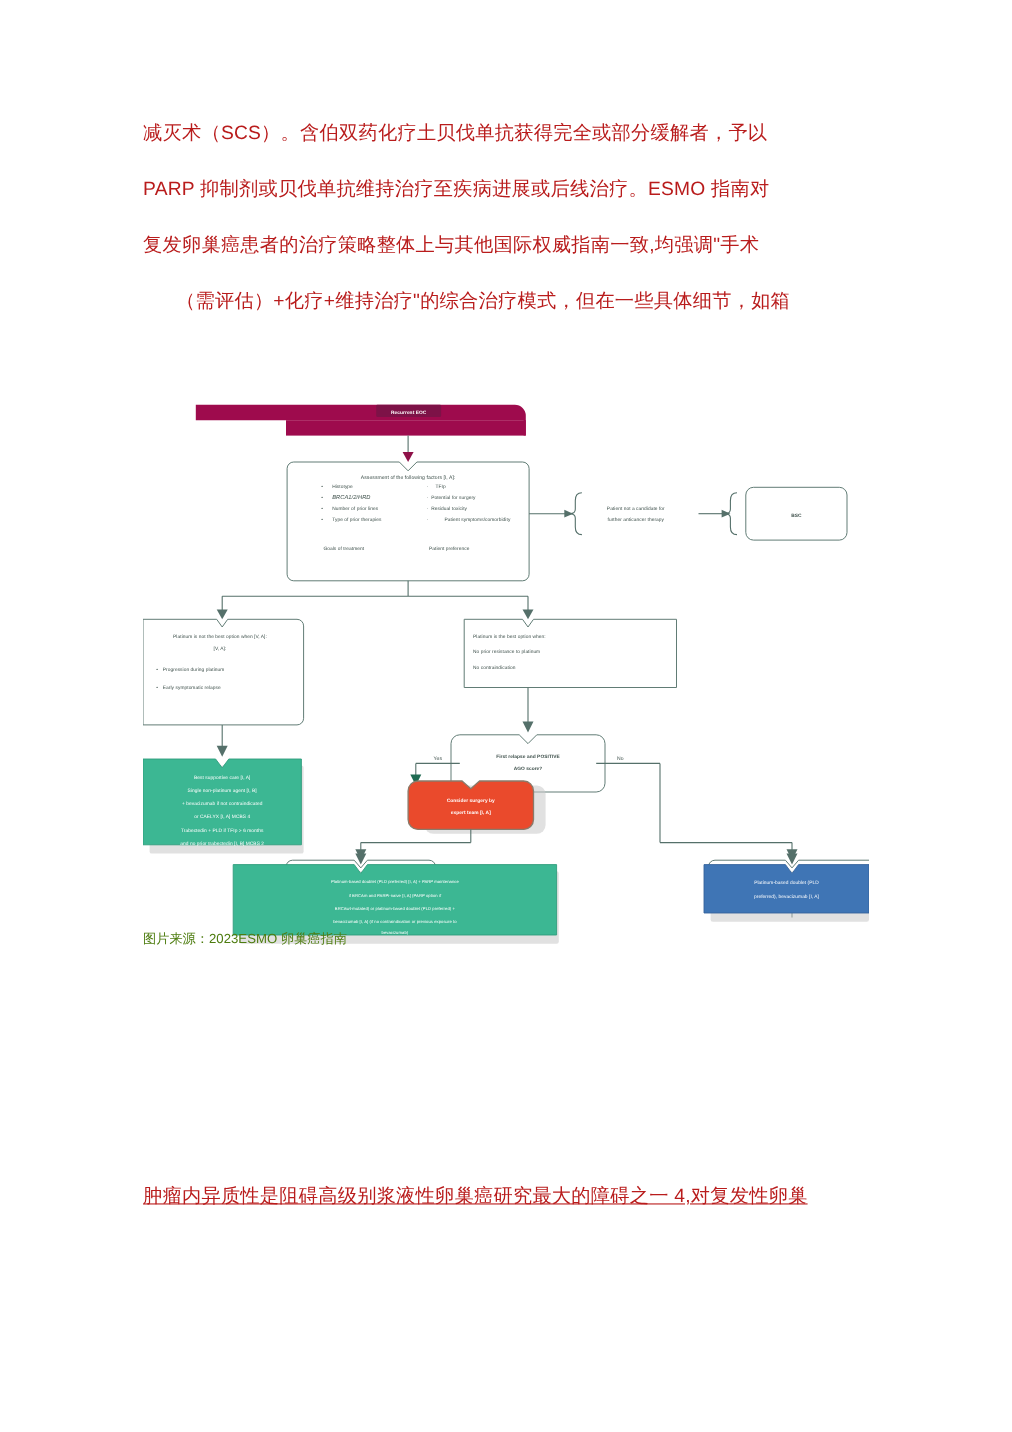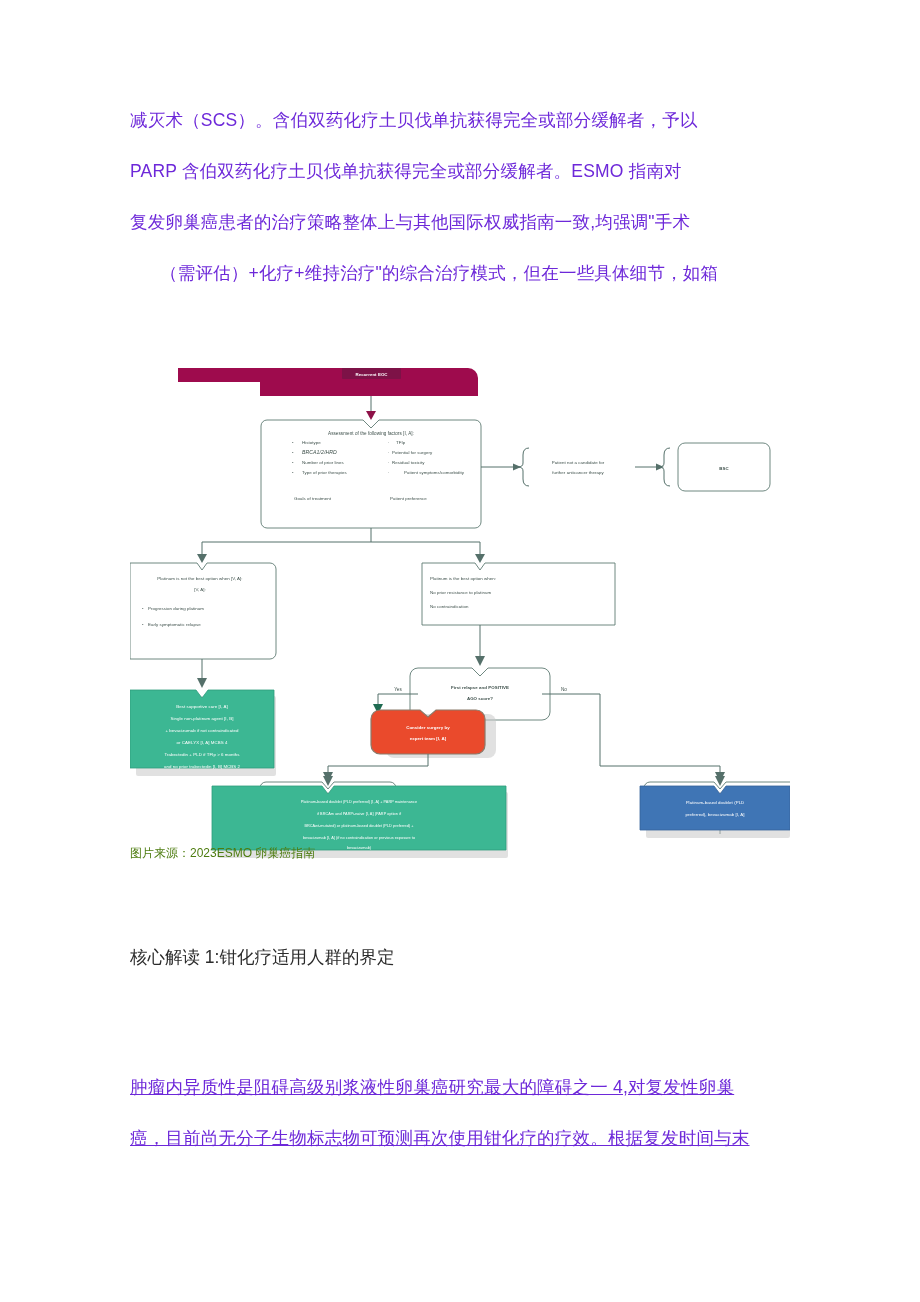--- a/index.html
+++ b/index.html
@@ -13,21 +13,21 @@
     position:relative;
   }
   .page { position:relative; width:920px; height:1302px; }
 
   
   .para {
     position:absolute;
     left:130px; width:710px;
     font-size:17.5px;
     line-height:51px;
-    color:#6d28d9;
+    color:#b91c1c;
     letter-spacing:.2px;
   }
   .para p { margin:0; }
 
   #para-top { top:95px; }
   #para-top p:nth-child(4){ padding-left:30px; }
 
   .caption {
     position:absolute; left:130px; top:845px;
     font-size:12px; color:#4d7c0f;
@@ -69,21 +69,21 @@
   .fc-banner { fill:#9e0b4d; }
   .fc-chip   { fill:#7d1247; }
 </style>
 </head>
 <body>
 
 <div class="page">
 
   <div class="para" id="para-top">
     <p>减灭术（SCS）。含伯双药化疗土贝伐单抗获得完全或部分缓解者，予以</p>
-    <p>PARP 含伯双药化疗土贝伐单抗获得完全或部分缓解者。ESMO 指南对</p>
+    <p>PARP 抑制剂或贝伐单抗维持治疗至疾病进展或后线治疗。ESMO 指南对</p>
     <p>复发卵巢癌患者的治疗策略整体上与其他国际权威指南一致,均强调"手术</p>
     <p>（需评估）+化疗+维持治疗"的综合治疗模式，但在一些具体细节，如箱</p>
   </div>
 
   <div class="flow">
     <svg viewBox="0 0 660 478" xmlns="http://www.w3.org/2000/svg">
 
       <rect x="0" y="0" width="660" height="478" fill="#ffffff"></rect>
 
       <g>
@@ -230,20 +230,18 @@
         <rect class="fc-shadow" x="516" y="22" width="144" height="46" rx="2"></rect>
         <path class="fc-box-blue" d="M510 16 h74 l6 8 l6 -8 h64 v44 h-150 z"></path>
         <text class="fc-label white" x="585" y="34">Platinum-based doublet (PLD</text>
         <text class="fc-label white" x="585" y="46">preferred), bevacizumab [I, A]</text>
       </g>
     </svg>
   </div>
 
   <div class="caption">图片来源：2023ESMO 卵巢癌指南</div>
 
-  <div class="heading">核心解读 1:钳化疗适用人群的界定</div>
 
   <div class="para" id="para-bottom">
     <p>肿瘤内异质性是阻碍高级别浆液性卵巢癌研究最大的障碍之一 4,对复发性卵巢</p>
-    <p>癌，目前尚无分子生物标志物可预测再次使用钳化疗的疗效。根据复发时间与末</p>
   </div>
 
 </div>
 
 </body></html>

